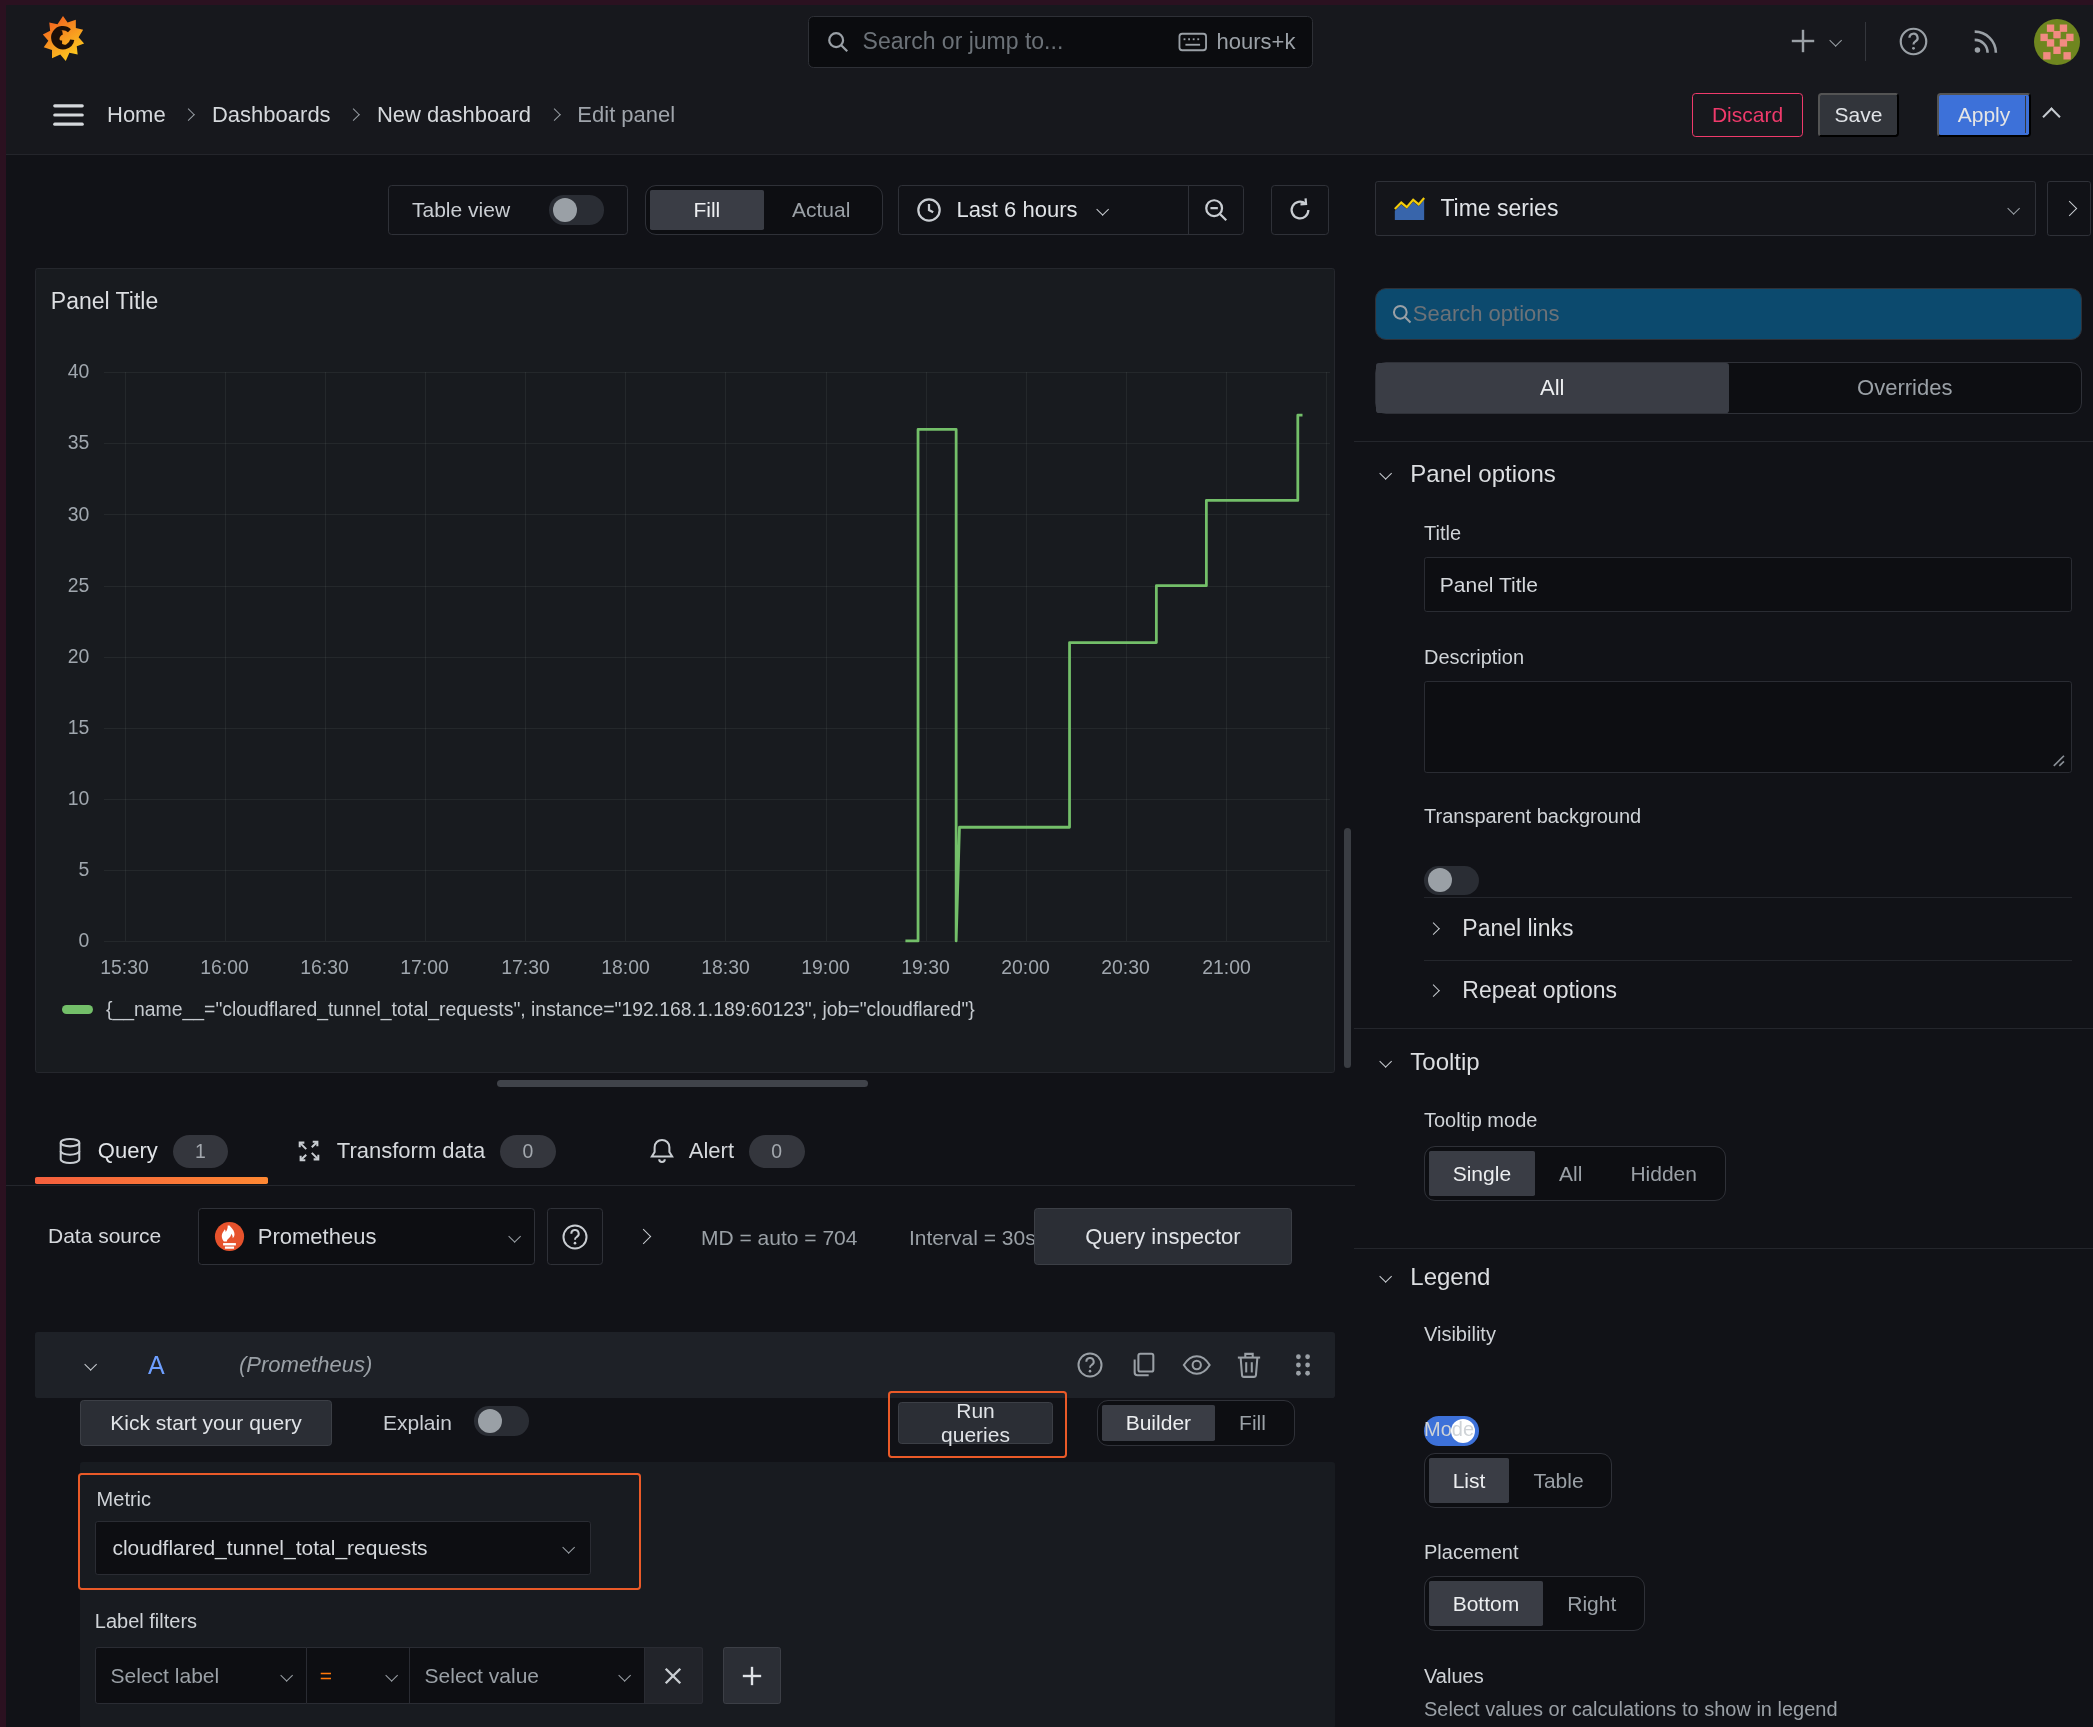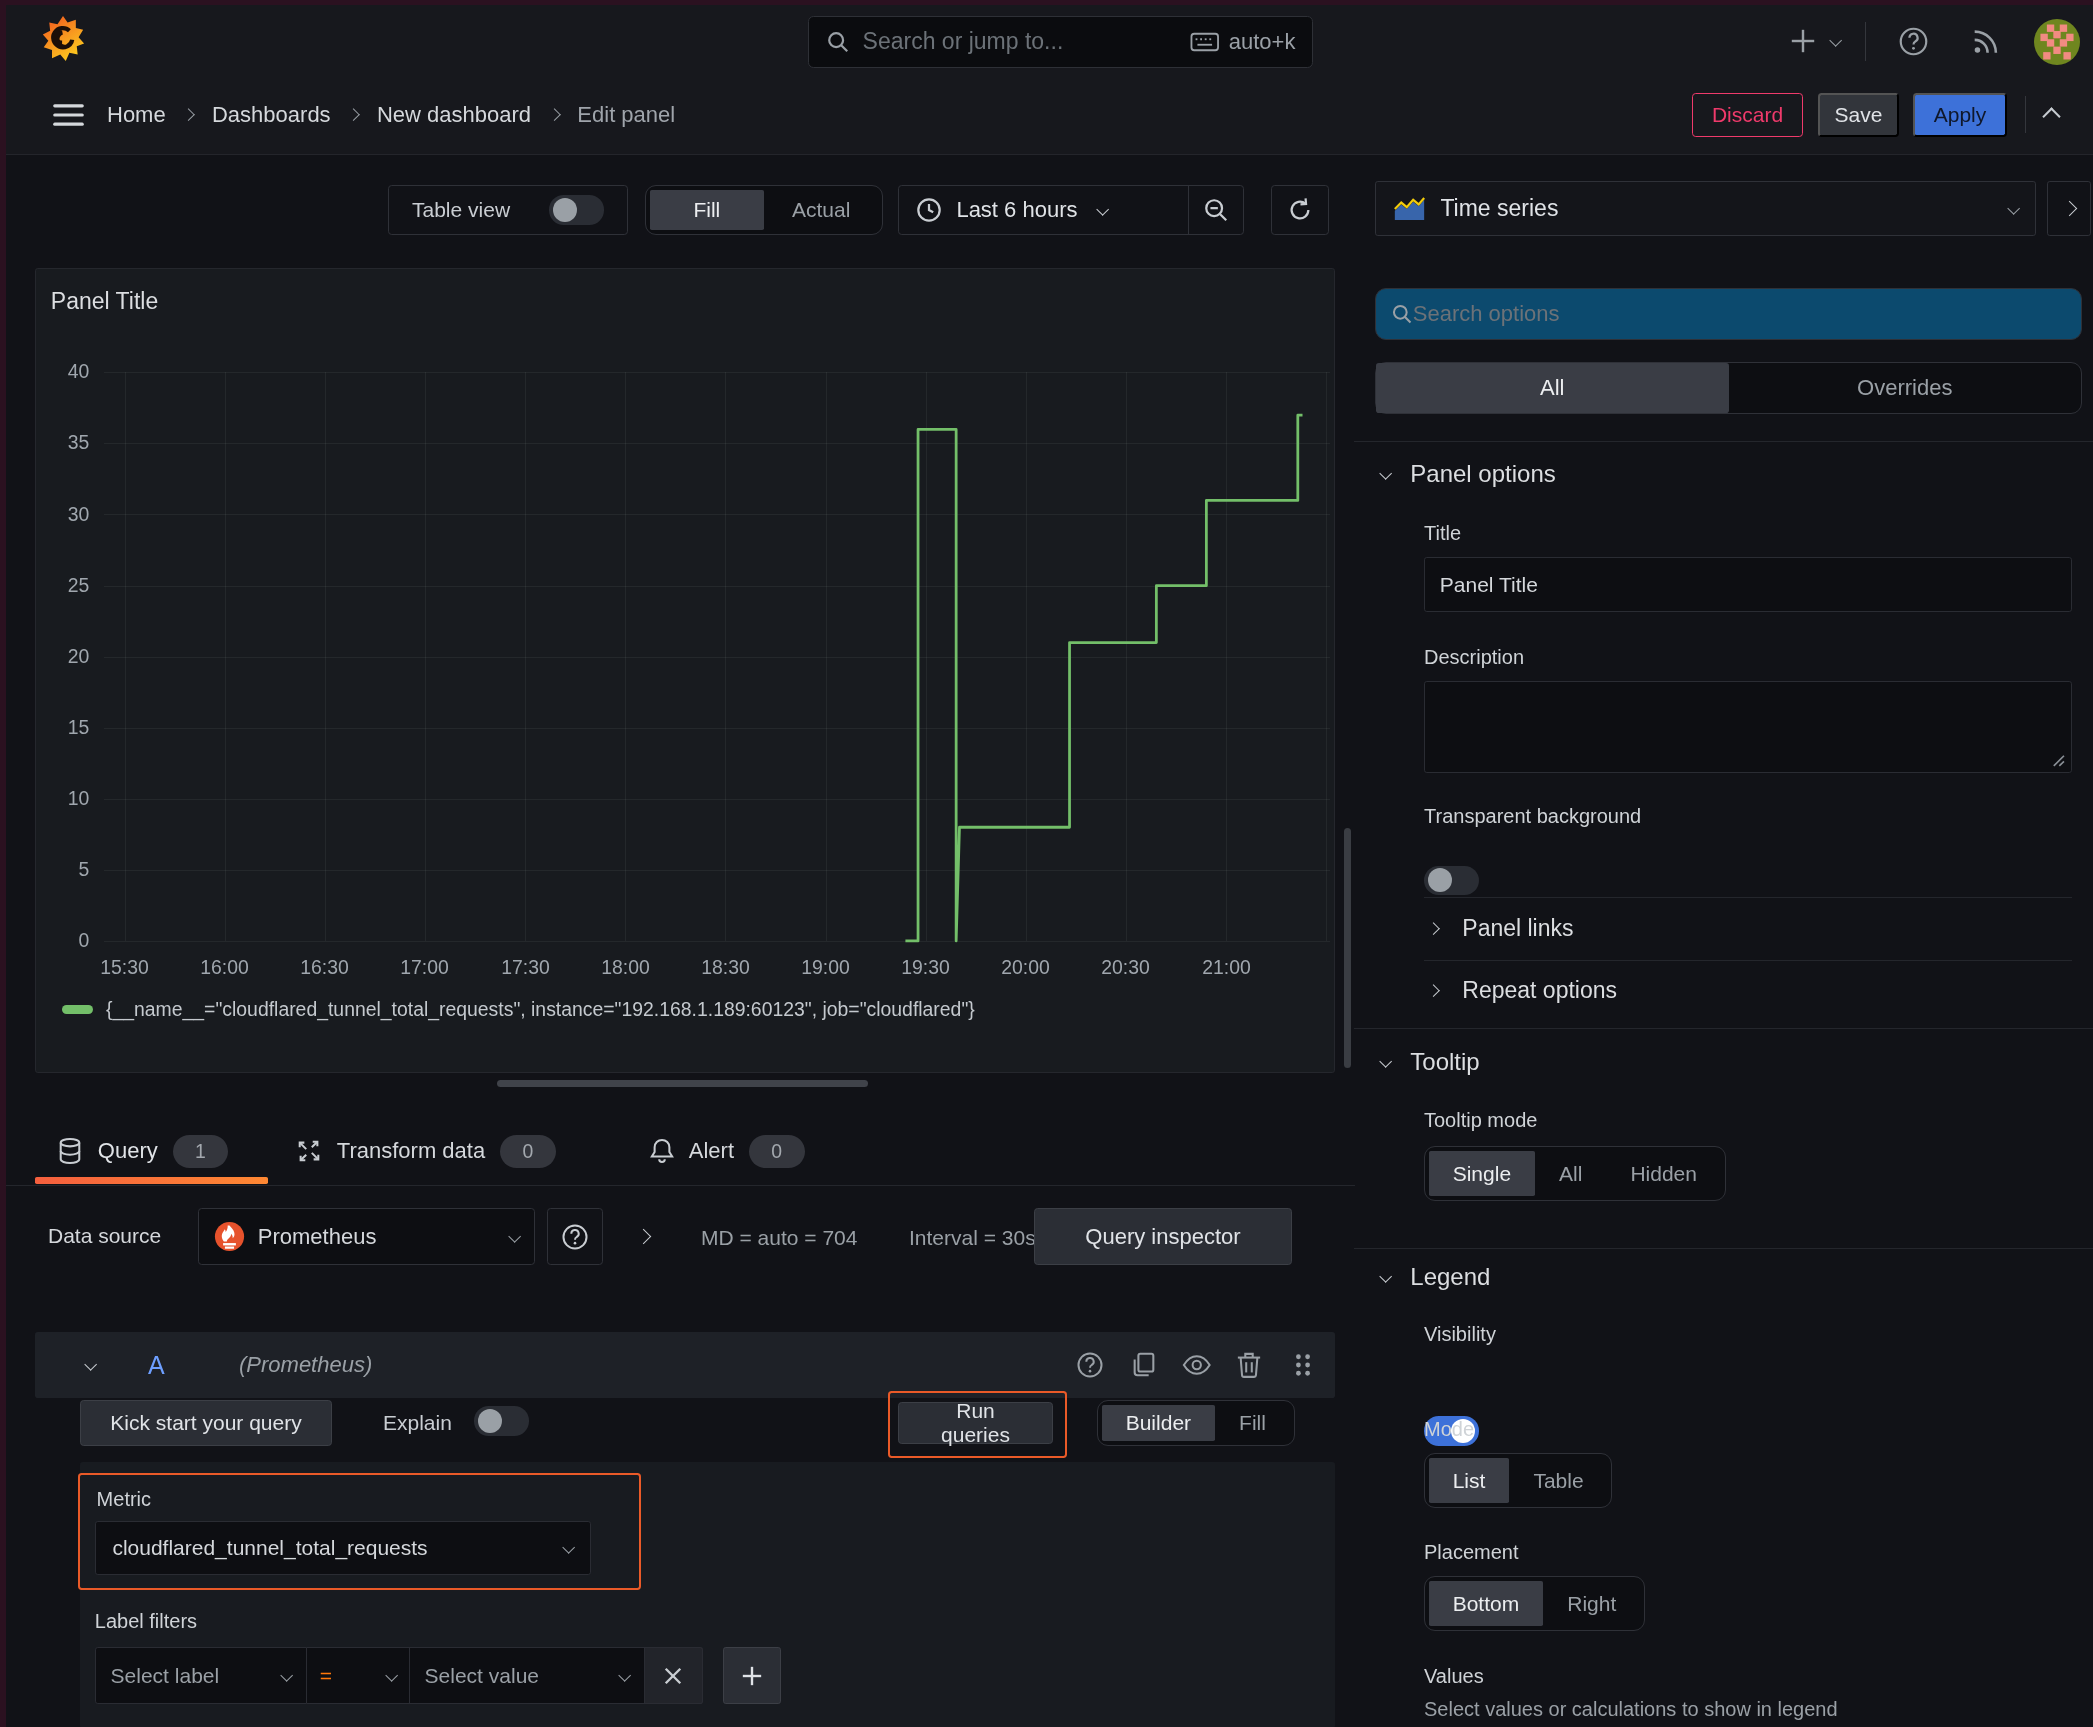--- a/index.html
+++ b/index.html
@@ -10,21 +10,21 @@
   .txt{white-space:nowrap;}
   .dim{color:#9aa0a6;}
   .faint{color:#7b8087;}
   
   .chrome{background:#17181d;border-bottom:0.9px solid #24252b;}
   
   .btn{display:inline-flex;align-items:center;justify-content:center;border-radius:3.7px;
        font-size:21px;padding:0 20px;height:44px;box-sizing:border-box;cursor:pointer;}
   .btn.secondary{background:#2b2e35;color:#e0e3e7;border:0.9px solid #3c3f46;}
   .btn.flat{background:#32353b;color:#e0e3e7;}
-  .btn.primary{background:#3d71d9;color:#0f172a;}
+  .btn.primary{background:#3d71d9;color:#e5e5e5;margin-left:24px;}
   .btn.danger{background:transparent;color:#ef3a6b;border:1.8px solid #ef3a6b;}
   
   .tinput{background:#0d0e12;border:0.9px solid #2a2c33;border-radius:2.8px;color:#d5d8dc;
           font-size:21px;padding:0 14.8px;box-sizing:border-box;outline:none;
           font-family:"Liberation Sans","DejaVu Sans",sans-serif;}
   .tinput::placeholder{color:#6c7278;}
   
   .seggroup{display:flex;align-items:stretch;background:#0d0e12;border:0.9px solid #2f3138;
             border-radius:11px;padding:3.7px;box-sizing:border-box;}
   .seg{display:flex;align-items:center;justify-content:center;padding:0 24px;color:#9aa0a6;
@@ -93,21 +93,21 @@
       <span class="icon" style="margin-right:9.2px;">
         <svg width="29.5" height="22" viewBox="0 0 32 24" fill="none" stroke="currentColor" stroke-width="2">
           <rect x="1.5" y="3" width="29" height="18" rx="3"></rect>
           <line x1="6" y1="9" x2="8" y2="9"></line>
             <line x1="11" y1="9" x2="13" y2="9"></line>
             <line x1="16" y1="9" x2="18" y2="9"></line>
             <line x1="21" y1="9" x2="23" y2="9"></line>
             <line x1="8" y1="15" x2="24" y2="15"></line>
         </svg>
       </span>
-      <span class="txt dim" style="font-size:22px;">auto+k</span>
+      <span class="txt dim" style="font-size:22px;">hours+k</span>
     </div>
 
     <div class="abs icon" style="left:1789px;top:22px;">
       <svg width="28" height="28" viewBox="0 0 30 30" stroke="currentColor" stroke-width="2.6" fill="none">
           <line x1="15" y1="3" x2="15" y2="27"></line>
           <line x1="3" y1="15" x2="27" y2="15"></line>
         </svg>
     </div>
     <span class="abs icon" style="left:1831px;top:31px;">
         <span class="chev"></span>

